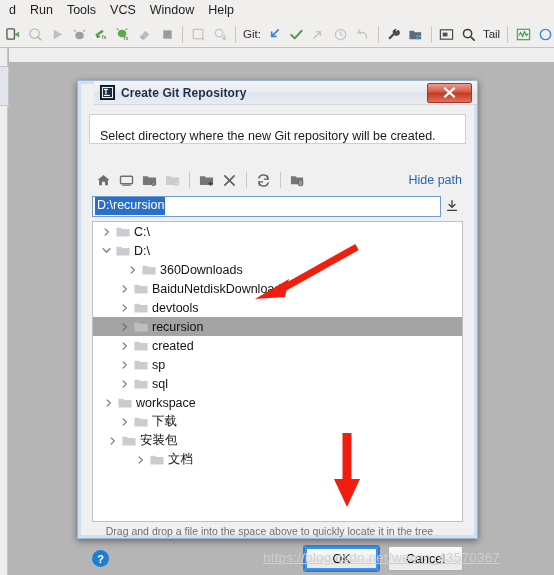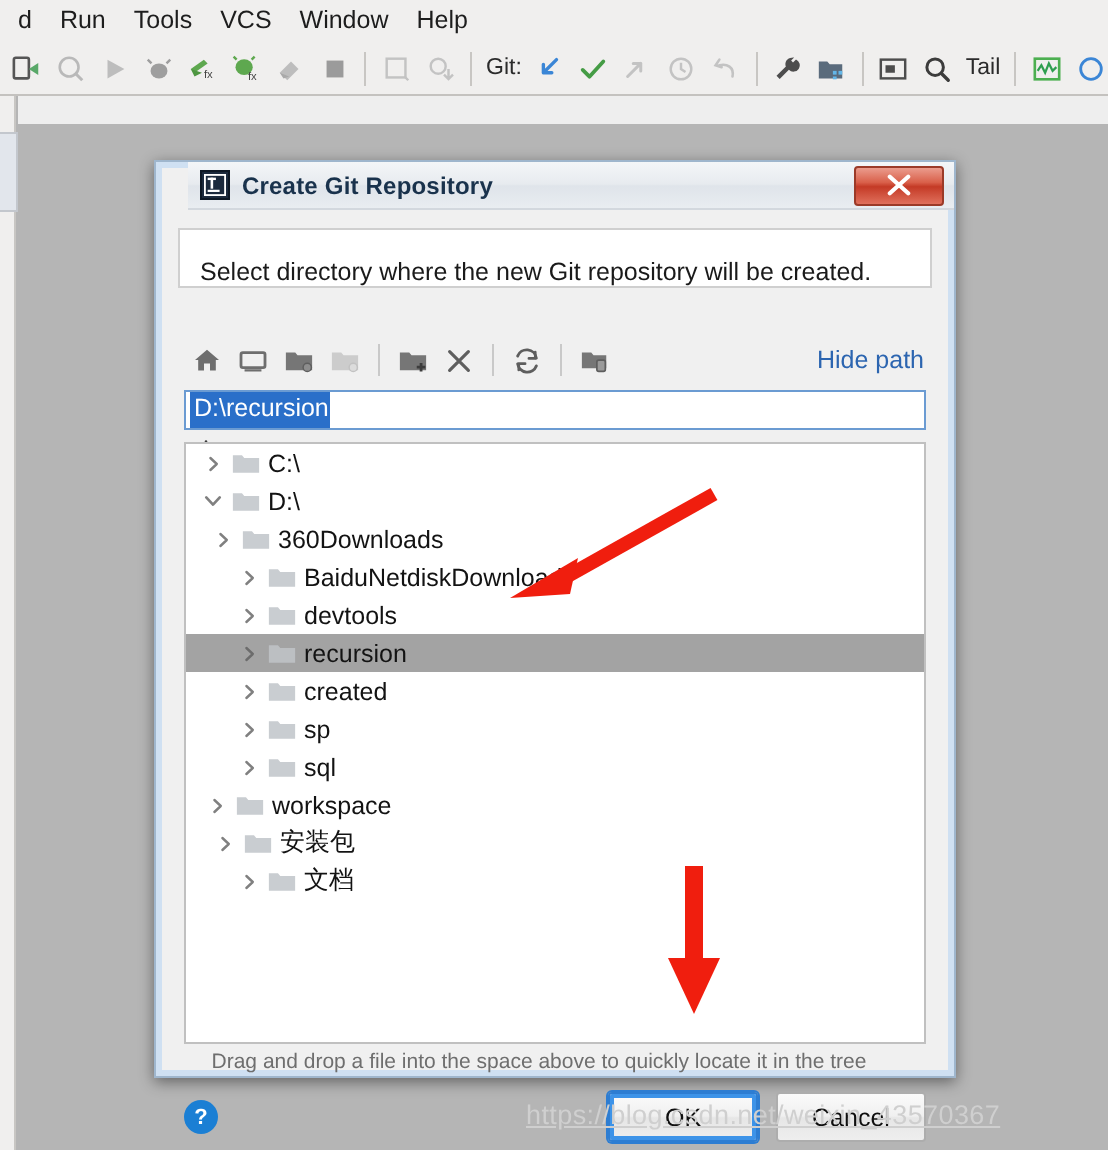--- a/index.html
+++ b/index.html
@@ -107,21 +107,21 @@
     flex: 0 0 auto;
   }
   .ft-sep { width:1px; height:16px; background:#c9c9c9; margin:0 5px; flex:0 0 auto;}
   .hide-path {
     margin-left: auto; font-size: 12.5px; color: #2c65b0; white-space: nowrap;
     padding-right: 1px;
   }
 
   .path-row {
     position: absolute; left: 10px; top: 86px; right: 10px; height: 22px;
-    display: flex;  flex-direction: column;
+    display: flex; align-items: center;
   }
   .path-field {
     flex: 1 1 auto; height: 21px; background: #ffffff;
     border: 1px solid #6b9bd2; display: flex; align-items: center;
     padding-left: 2px;
   }
   .path-sel {
     background: #2a6fc9; color: #ffffff; font-size: 12.5px;
     padding: 1px 1px 2px 2px; line-height: 15px; white-space: nowrap;
   }
@@ -441,21 +441,21 @@
               </svg>
           </span>
           <span class="folder-ico">
             <svg width="14" height="12" viewBox="0 0 16 13">
                 <path d="M0.5 1.5h5.2l1.3 1.6H15.5v8.4H0.5z" fill="#c9cdd1"></path>
               </svg>
           </span>
           <span class="row-label">D:\</span>
         </div>
 
-        <div class="row" style="padding-left:11px">
+        <div class="row" style="padding-left:32px">
           <span class="twisty">
             <svg width="8" height="8" viewBox="0 0 8 8">
                 <path d="M2.2 1L5.4 4 2.2 7" stroke="#808080" stroke-width="1.2" fill="none" stroke-linecap="round" stroke-linejoin="round"></path>
               </svg>
           </span>
           <span class="folder-ico">
             <svg width="14" height="12" viewBox="0 0 16 13">
                 <path d="M0.5 1.5h5.2l1.3 1.6H15.5v8.4H0.5z" fill="#c9cdd1"></path>
               </svg>
           </span>
@@ -546,34 +546,47 @@
                 <path d="M2.2 1L5.4 4 2.2 7" stroke="#808080" stroke-width="1.2" fill="none" stroke-linecap="round" stroke-linejoin="round"></path>
               </svg>
           </span>
           <span class="folder-ico">
             <svg width="14" height="12" viewBox="0 0 16 13">
                 <path d="M0.5 1.5h5.2l1.3 1.6H15.5v8.4H0.5z" fill="#c9cdd1"></path>
               </svg>
           </span>
           <span class="row-label">workspace</span>
         </div>
+        <div class="row" style="padding-left:24px">
+          <span class="twisty">
+            <svg width="8" height="8" viewBox="0 0 8 8">
+                <path d="M2.2 1L5.4 4 2.2 7" stroke="#808080" stroke-width="1.2" fill="none" stroke-linecap="round" stroke-linejoin="round"></path>
+              </svg>
+          </span>
+          <span class="folder-ico">
+            <svg width="14" height="12" viewBox="0 0 16 13">
+                <path d="M0.5 1.5h5.2l1.3 1.6H15.5v8.4H0.5z" fill="#c9cdd1"></path>
+              </svg>
+          </span>
+          <span class="row-label">下载</span>
+        </div>
         <div class="row" style="padding-left:12px">
           <span class="twisty">
             <svg width="8" height="8" viewBox="0 0 8 8">
                 <path d="M2.2 1L5.4 4 2.2 7" stroke="#808080" stroke-width="1.2" fill="none" stroke-linecap="round" stroke-linejoin="round"></path>
               </svg>
           </span>
           <span class="folder-ico">
             <svg width="14" height="12" viewBox="0 0 16 13">
                 <path d="M0.5 1.5h5.2l1.3 1.6H15.5v8.4H0.5z" fill="#c9cdd1"></path>
               </svg>
           </span>
           <span class="row-label">安装包</span>
         </div>
-        <div class="row" style="padding-left:24px">
+        <div class="row" style="padding-left:40px">
           <span class="twisty">
             <svg width="8" height="8" viewBox="0 0 8 8">
                 <path d="M2.2 1L5.4 4 2.2 7" stroke="#808080" stroke-width="1.2" fill="none" stroke-linecap="round" stroke-linejoin="round"></path>
               </svg>
           </span>
           <span class="folder-ico">
             <svg width="14" height="12" viewBox="0 0 16 13">
                 <path d="M0.5 1.5h5.2l1.3 1.6H15.5v8.4H0.5z" fill="#c9cdd1"></path>
               </svg>
           </span>

